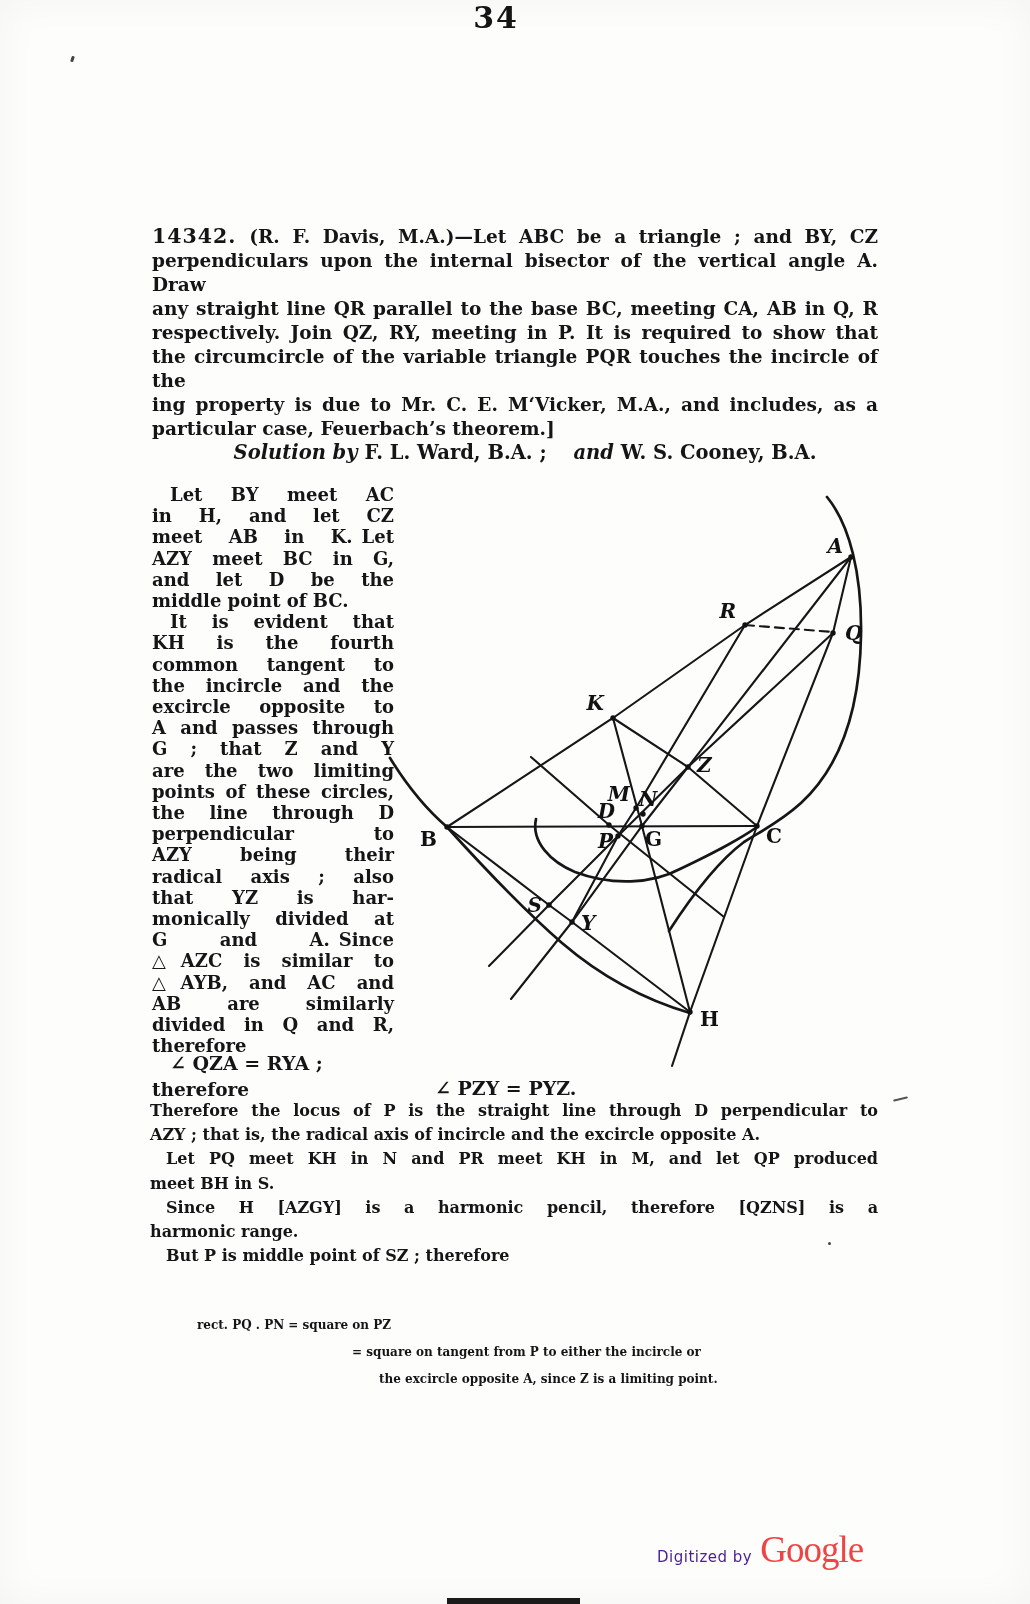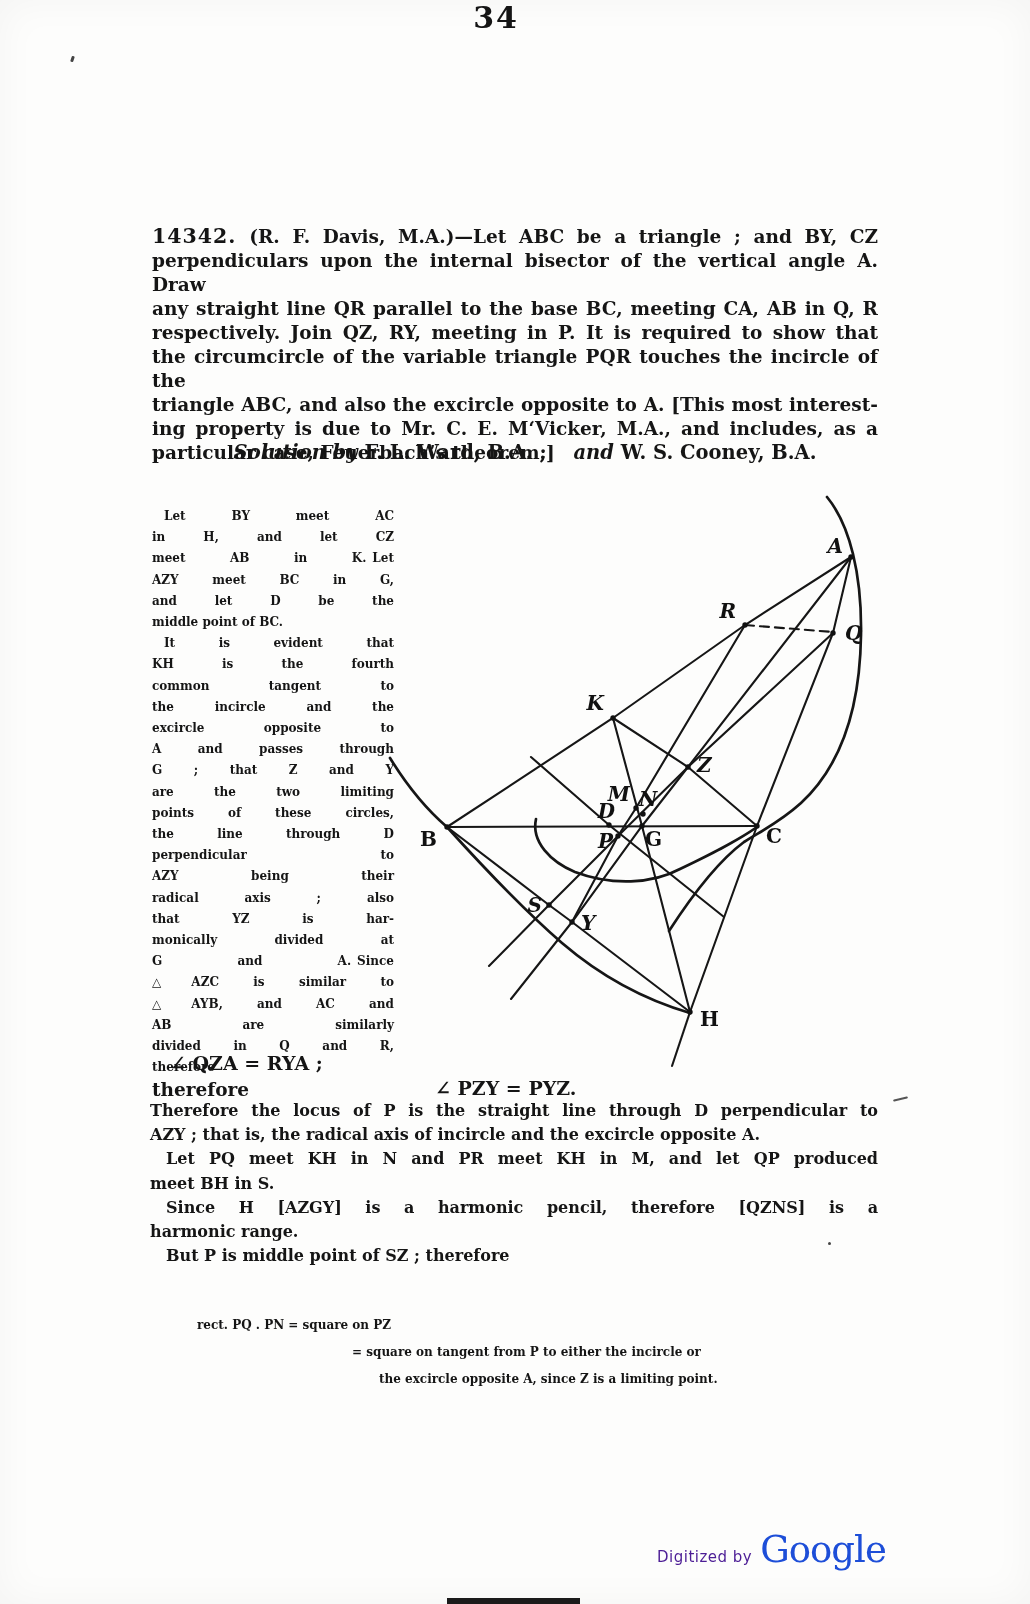--- a/index.html
+++ b/index.html
@@ -12,36 +12,36 @@
   #pageno{left:0; top:156; width:992px; text-align:center;
     font-size:30px; font-weight:bold; letter-spacing:2px;}
   #problem{left:152px; top:224px; width:726px;
     font-size:18.5px; font-weight:bold; line-height:24px;}
   .pline{width:100%;}
   .just{text-align:justify; text-align-last:justify;}
   .bnum{font-size:20.5px; font-weight:bold; letter-spacing:1px;}
   #solhead{left:152px; top:441px; width:726px; text-align:center;
     font-size:19.5px; font-weight:bold;}
   #solhead .it{font-style:italic; font-weight:bold;padding-left:20px;}
-  #leftcol{left:152px; top:506px; width:242px;
-    font-size:12px; font-weight:bold; line-height:21.2px;}
+  #leftcol{left:152px; top:484px; width:242px;
+    font-size:18px; font-weight:bold; line-height:21.2px;}
   .eq{font-size:19px; font-weight:bold; white-space:nowrap;}
   #eq1{left:170px; top:1052px;}
   #thf2{left:152px; top:1079px; font-size:18.5px; font-weight:bold;}
   #eq2{left:435px; top:1077px;}
   #bodytext{left:150px; top:1099px; width:728px;
     font-size:16px; font-weight:bold; line-height:24.2px;}
   #recteq{left:197px; top:1276px;}
   #cont1{left:352px; top:1303px;}
   #cont2{left:379px; top:1330px;}
   #recteq,#cont1,#cont2{font-size:12px; font-weight:bold; white-space:nowrap;margin-top:42px;}
   #watermark{left:657px; top:1528px; display:flex; align-items:baseline;}
   #wm-pre{font-family:"DejaVu Sans","Liberation Sans",sans-serif;
     font-size:15px; color:#4c1d95; letter-spacing:0.5px;}
-  #wm-brand{font-size:37px; color:#1d4ed8; letter-spacing:-1px; padding-left:8px;}
+  #wm-brand{font-size:37px; color:#ef4444; letter-spacing:-1px; padding-left:8px;font-family:Liberation Serif, serif;}
   #scanbar{left:447px; top:1598px; width:133px; height:6px; background:#1b1b1b;}
   .speck{background:#444; border-radius:1px;}
   #speck1{left:71px; top:56px; width:3px; height:6px; transform:rotate(18deg);}
   #speck2{left:893px; top:1098px; width:15px; height:2px; background:#555; transform:rotate(-14deg); border-radius:2px;}
   #speck3{left:828px; top:1242px; width:3px; height:3px; border-radius:50%;}
   svg#diagram{left:375px; top:470px;}
   svg#diagram path{fill:none; stroke:#161616; stroke-linecap:round;}
   svg#diagram .thin{stroke-width:2.1;}
   svg#diagram .thick{stroke-width:2.7;}
   svg#diagram .dash{stroke-width:2.1; stroke-dasharray:9 6;}
@@ -56,21 +56,20 @@
 
   <div class="abs" id="pageno">34</div>
 
   <div class="abs" id="problem">
     <div class="pline just"><span class="bnum">14342.</span><span> (R. F. Davis, M.A.)—Let ABC be a triangle ; and BY, CZ</span></div>
     <div>
         <div class="pline just">perpendiculars upon the internal bisector of the vertical angle A. Draw</div>
         <div class="pline just">any straight line QR parallel to the base BC, meeting CA, AB in Q, R</div>
         <div class="pline just">respectively. Join QZ, RY, meeting in P. It is required to show that</div>
         <div class="pline just">the circumcircle of the variable triangle PQR touches the incircle of the</div>
-        <div class="pline just">triangle ABC, and also the excircle opposite to A. [This most interest-</div>
         <div class="pline just">ing property is due to Mr. C. E. M‘Vicker, M.A., and includes, as a</div>
         <div class="pline">particular case, Feuerbach’s theorem.]</div>
       </div>
   </div>
 
   <div class="abs" id="solhead">
     <span class="it">Solution by </span><span>F. L. Ward, B.A. ; </span><span class="it">and </span><span>W. S. Cooney, B.A.</span>
   </div>
 
   <div class="abs" id="leftcol">

